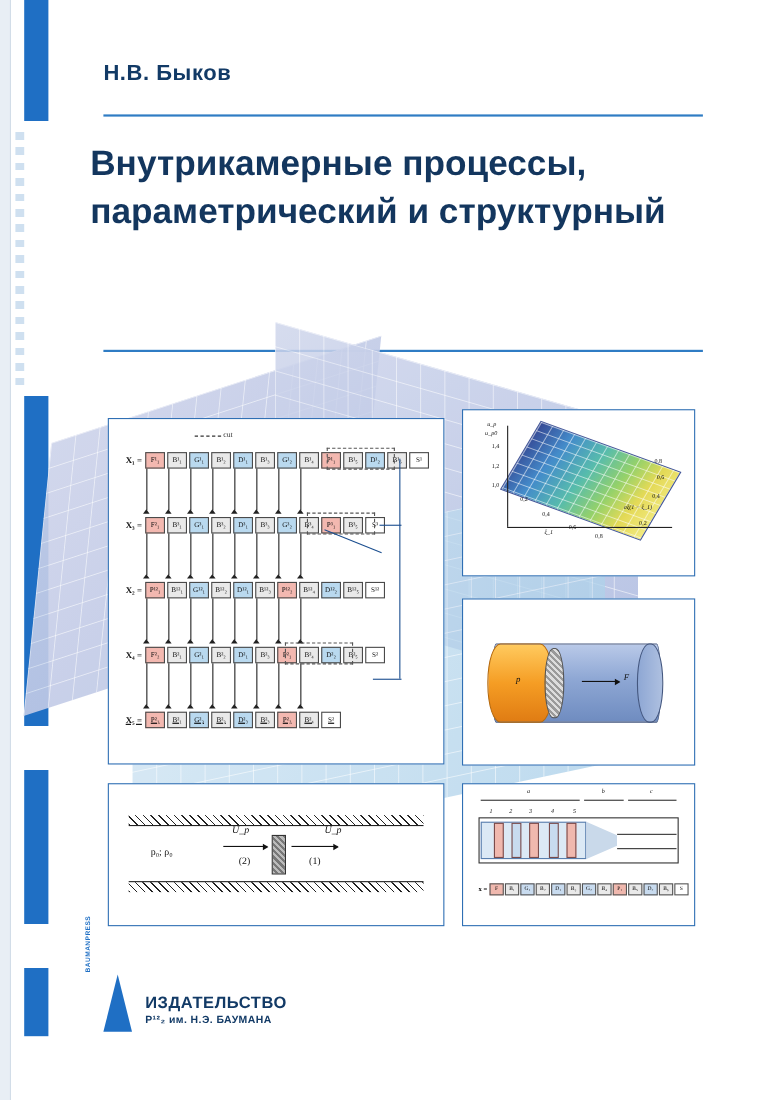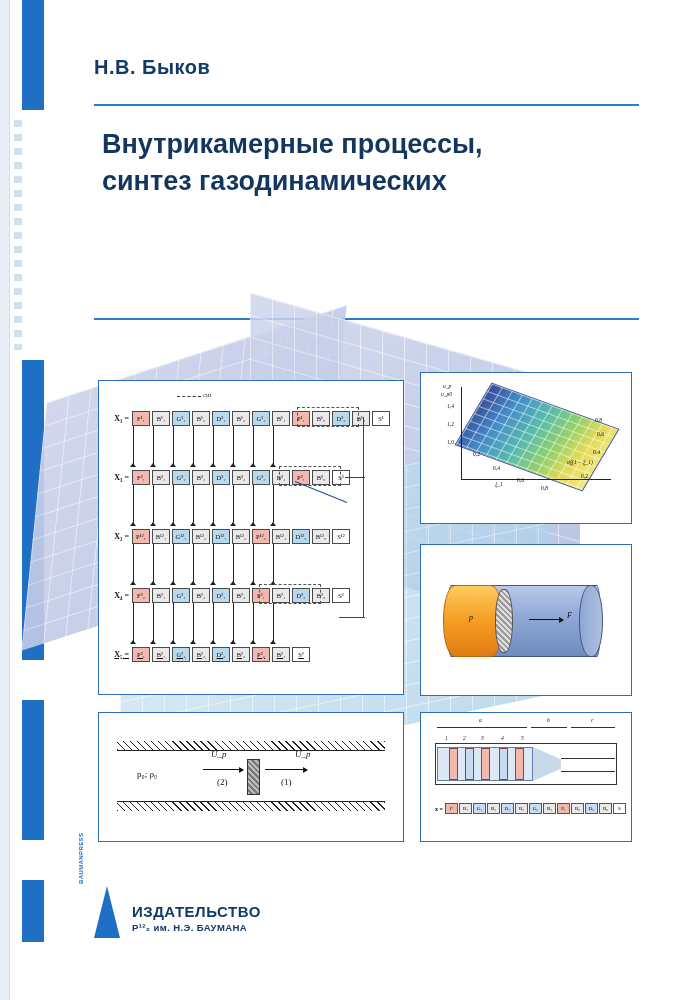--- a/index.html
+++ b/index.html
@@ -62,23 +62,23 @@
     position: absolute;
     left: 94px;
     width: 545px;
     height: 2px;
     background: #2f7cc4;
   }
   .rule-top { top: 104px; }
   .rule-bottom { top: 318px; }
   .title {
     position: absolute;
-    left: 102px; top: 126px;
+    left: 82px; top: 126px;
     width: 560px;
-    font-size: 27px;
+    font-size: 32px;
     font-weight: bold;
     line-height: 1.38;
     color: #13365e;
   }
   .title div { white-space: nowrap; }
 
   
   .art {
     position: absolute;
     left: 0; top: 330px;
@@ -444,21 +444,21 @@
     <div class="spine-band" style="top:0; height:110px;"></div>
     <div class="spine-stripes"></div>
     <div class="spine-band" style="top:360px; height:300px;"></div>
     <div class="spine-band" style="top:700px; height:140px;"></div>
   </div>
 
   <div class="author">Н.В. Быков</div>
   <div class="rule rule-top"></div>
   <div class="title">
     <div>Внутрикамерные процессы,</div>
-    <div>синтез газодинамических</div>
+    <div>параметрический и структурный</div>
   </div>
   <div class="rule rule-bottom"></div>
 
   <div class="art">
 
     <div class="plane plane-a">
         <div class="grid-overlay"></div>
       </div>
     <div class="plane plane-b">
         <div class="grid-overlay"></div>

